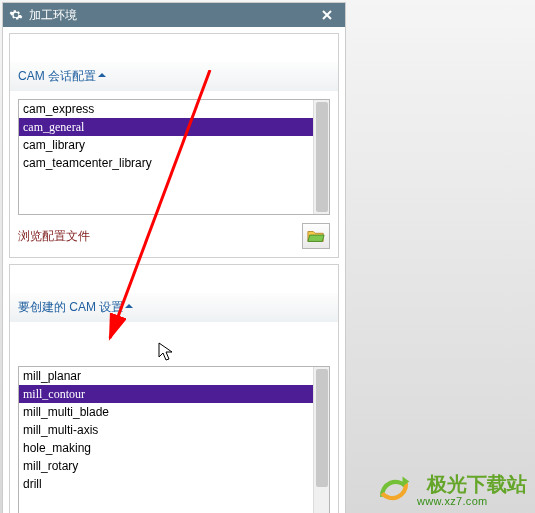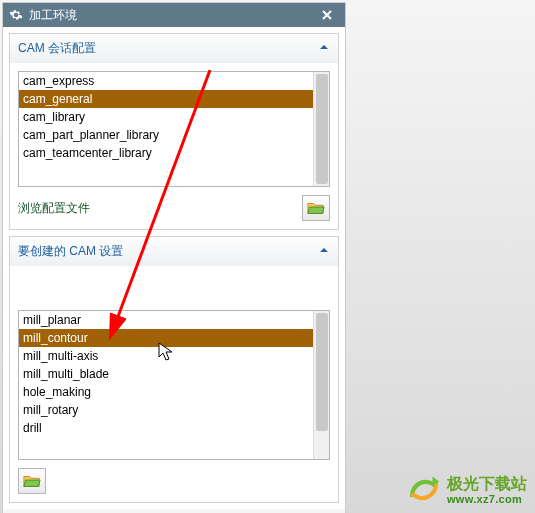--- a/index.html
+++ b/index.html
@@ -39,65 +39,67 @@
     margin: 6px;
     border: 1px solid #d0d0d0;
     background: #fff;
   }
   .section-header {
     background: linear-gradient(#fdfdfd, #eef1f3);
     color: #2060a0;
     padding: 6px 8px;
     display: flex;
     align-items: center;
-    justify-content: space-between;
-    cursor: pointer;
+    justify-content: flex-start;
+    cursor: pointer;
+    margin-top: 28px;
   }
   .section-header .chev { color: #2060a0; font-weight: bold; }
   .section-content { padding: 8px; }
   .listbox {
     border: 1px solid #b5b5b5;
     background: #fff;
     width: 100%;
     height: 116px;
     overflow: hidden;
     font-family: Arial, sans-serif;
     font-size: 12px;
     position: relative;
   }
   .listbox .item {
     padding: 1px 4px;
     line-height: 16px;
     white-space: nowrap;
     cursor: default;
   }
   .listbox .item.selected {
-    background: #a16207;
+    background: #4c1d95;
     color: #fff;
+    font-family: Liberation Serif, serif;
   }
   .listbox .scrollbar {
     position: absolute;
     right: 0; top: 0; bottom: 0;
     width: 16px;
     background: #f0f0f0;
     border-left: 1px solid #ddd;
   }
   .listbox .thumb {
     position: absolute;
     left: 2px; width: 12px;
     background: #c8c8c8;
     border-radius: 2px;
   }
   .browse-row {
     display: flex;
     align-items: center;
     justify-content: space-between;
     margin-top: 8px;
   }
-  .browse-label { color: #14532d; }
+  .browse-label { color: #7f1d1d; }
   .browse-btn {
     width: 28px; height: 26px;
     border: 1px solid #b5b5b5;
     background: linear-gradient(#fefefe,#e9e9e9);
     display: flex; align-items: center; justify-content: center;
     cursor: pointer;
   }
   .button-row {
     display: flex;
     justify-content: flex-end;
@@ -124,22 +126,22 @@
     left: 158px; top: 342px;
     pointer-events: none;
   }
   .watermark {
     position: absolute;
     right: 8px; bottom: 6px;
     display: flex; align-items: center; gap: 6px;
     opacity: 0.95;
   }
   .wm-text { display: flex; flex-direction: column; line-height: 1.1; }
-  .wm-title { color: #5fa321; font-weight: bold; font-size: 16px; }
-  .wm-url { color: #2f8a0e; font-size: 11px; letter-spacing: 0.3px; font-weight: bold; }
+  .wm-title { color: #5fa321; font-weight: bold; font-size: 20px; margin-left: 10px; }
+  .wm-url { color: #2f8a0e; font-size: 11px; letter-spacing: 0.3px; }
   .list2 { height: 150px; margin-top: 36px; }
 </style>
 </head>
 <body>
 
 <div class="dialog">
   <div class="title-bar">
     <span class="gear">
       <svg width="14" height="14" viewBox="0 0 24 24">
           <path fill="#fff" d="M12 8a4 4 0 100 8 4 4 0 000-8zm9 4a7 7 0 01-.1 1.2l2 1.6-2 3.4-2.4-1a7 7 0 01-2 .1l-.4 2.5h-4l-.4-2.5a7 7 0 01-2-.1l-2.4 1-2-3.4 2-1.6A7 7 0 013 12a7 7 0 01.1-1.2l-2-1.6 2-3.4 2.4 1a7 7 0 012-.1L7.9 4h4l.4 2.5a7 7 0 012 .1l2.4-1 2 3.4-2 1.6c.1.4.1.8.1 1.2z"></path>
@@ -162,21 +164,20 @@
           <svg width="12" height="12" viewBox="0 0 12 12">
               <path fill="#2060a0" d="M2 8l4-4 4 4z"></path>
             </svg>
         </span>
       </div>
       <div class="section-content">
         <div class="listbox" id="list1">
           <div class="item">cam_express</div>
             <div class="item selected">cam_general</div>
             <div class="item">cam_library</div>
-            <div class="item">cam_part_planner_library</div>
             <div class="item">cam_teamcenter_library</div>
             <div class="scrollbar">
             <div class="thumb" style="top:2px;height:110px"></div>
           </div>
         </div>
         <div class="browse-row">
           <span class="browse-label">浏览配置文件</span>
           <span class="browse-btn">
             <svg width="18" height="16" viewBox="0 0 20 16">
               <path fill="#f5c94b" stroke="#b8892b" d="M1 3h6l2 2h9v9H1z"></path>
@@ -193,22 +194,22 @@
         <span class="chev">
           <svg width="12" height="12" viewBox="0 0 12 12">
               <path fill="#2060a0" d="M2 8l4-4 4 4z"></path>
             </svg>
         </span>
       </div>
       <div class="section-content">
         <div class="listbox list2" id="list2">
           <div class="item">mill_planar</div>
             <div class="item selected">mill_contour</div>
+            <div class="item">mill_multi_blade</div>
             <div class="item">mill_multi-axis</div>
-            <div class="item">mill_multi_blade</div>
             <div class="item">hole_making</div>
             <div class="item">mill_rotary</div>
             <div class="item">drill</div>
             <div class="scrollbar">
             <div class="thumb" style="top:2px;height:118px"></div>
           </div>
         </div>
         <div class="browse-row">
           <span class="browse-btn">
             <svg width="18" height="16" viewBox="0 0 20 16">

